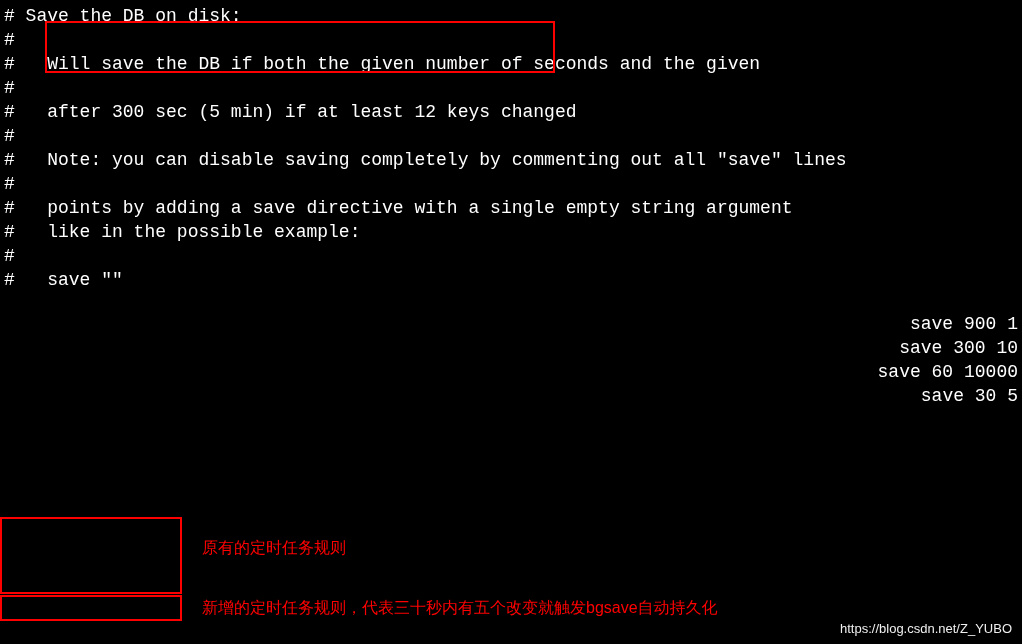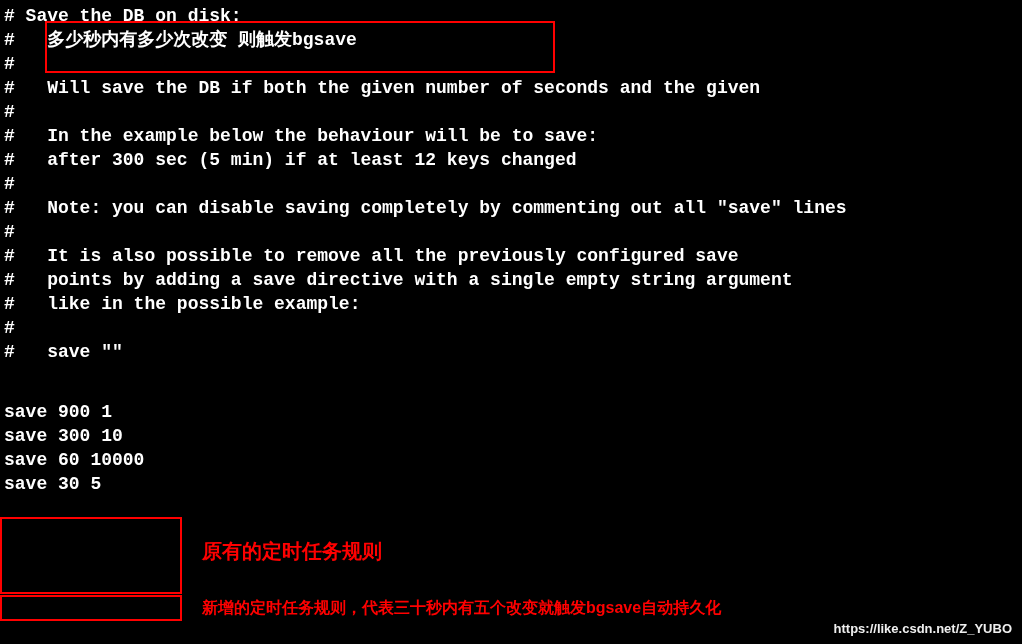--- a/index.html
+++ b/index.html
@@ -1,19 +1,18 @@
 <!DOCTYPE html>
 <html><head>
   <meta charset="utf-8">
   <style>
     * {
       margin: 0;
       padding: 0;
       box-sizing: border-box;
-      font-weight: bold;
     }
     body {
       background-color: #000000;
       font-family: 'Courier New', Consolas, monospace;
       font-size: 18px;
       color: #ffffff;
       padding: 4px;
       width: 1022px;
       height: 644px;
       position: relative;
@@ -27,21 +26,22 @@
       position: absolute;
       border: 2px solid #ff0000;
       top: 21px;
       left: 45px;
       width: 510px;
       height: 52px;
       pointer-events: none;
     }
     .save-block {
       position: relative;
-      margin-top: 36px;
+      margin-top: 20px;
+      text-align: right;
     }
     .highlight-box-2 {
       position: absolute;
       border: 2px solid #ff0000;
       top: 517px;
       left: 0px;
       width: 182px;
       height: 77px;
       pointer-events: none;
     }
@@ -51,21 +51,21 @@
       top: 595px;
       left: 0px;
       width: 182px;
       height: 26px;
       pointer-events: none;
     }
     .note-1 {
       position: absolute;
       color: #ff0000;
       font-family: 'Microsoft YaHei', 'SimSun', sans-serif;
-      font-size: 20px;
+      font-size: 16px;
       top: 538px;
       left: 202px;
     }
     .note-2 {
       position: absolute;
       color: #ff0000;
       font-family: 'Microsoft YaHei', 'SimSun', sans-serif;
       font-size: 16px;
       top: 598px;
       left: 202px;
@@ -80,30 +80,27 @@
     }
     .cn-text {
       font-family: 'Microsoft YaHei', 'SimSun', sans-serif;
     }
   </style>
 </head>
 <body>
 
 <div>
   <div class="line"># Save the DB on disk:</div>
-  <div class="line">#   多少秒内有多少次改变 则触发bgsave</div>
   <div class="line">#</div>
   <div class="line">#   Will save the DB if both the given number of seconds and the given</div>
   <div class="line">#</div>
-  <div class="line">#   In the example below the behaviour will be to save:</div>
   <div class="line">#   after 300 sec (5 min) if at least 12 keys changed</div>
   <div class="line">#</div>
   <div class="line">#   Note: you can disable saving completely by commenting out all "save" lines</div>
   <div class="line">#</div>
-  <div class="line">#   It is also possible to remove all the previously configured save</div>
   <div class="line">#   points by adding a save directive with a single empty string argument</div>
   <div class="line">#   like in the possible example:</div>
   <div class="line">#</div>
   <div class="line">#   save ""</div>
   <div class="line"></div>
 </div>
 
 <div class="save-block">
   <div class="line">save 900 1</div>
   <div class="line">save 300 10</div>
@@ -111,13 +108,13 @@
   <div class="line">save 30 5</div>
 </div>
 
 <div class="highlight-box-1"></div>
 <div class="highlight-box-2"></div>
 <div class="highlight-box-3"></div>
 
 <div class="note-1 cn-text">原有的定时任务规则</div>
 <div class="note-2 cn-text">新增的定时任务规则，代表三十秒内有五个改变就触发bgsave自动持久化</div>
 
-<div class="watermark">https://like.csdn.net/Z_YUBO</div>
+<div class="watermark">https://blog.csdn.net/Z_YUBO</div>
 
 </body></html>

